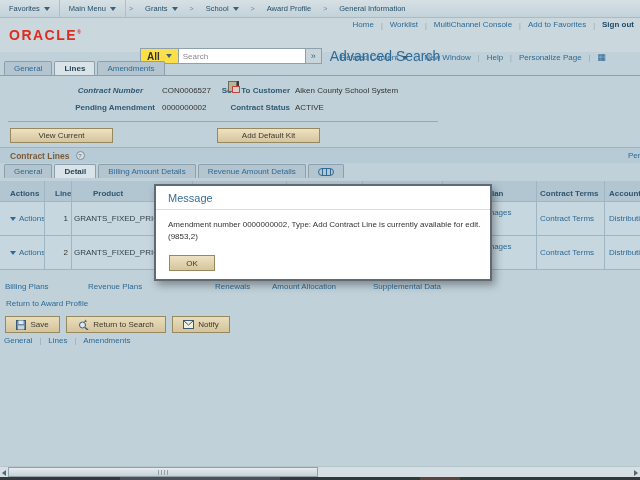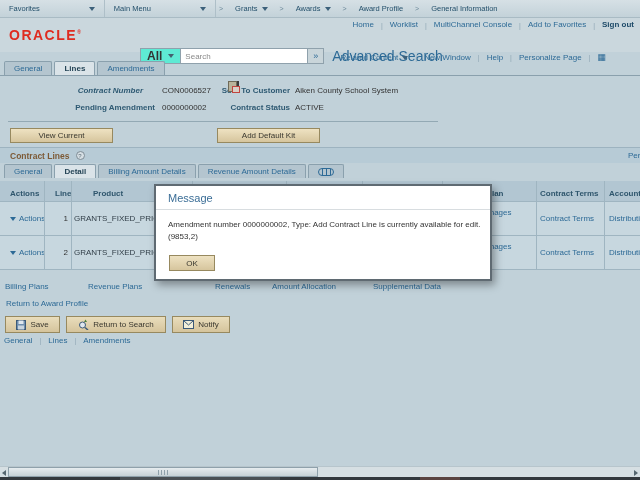--- a/index.html
+++ b/index.html
@@ -5,39 +5,39 @@
   * { margin:0; padding:0; box-sizing:border-box; }
   body { background:#888; font-family:"Liberation Sans", sans-serif; }
   .page { position:relative; width:640px; height:480px; overflow:hidden;
           background:#c1d1d9; font-family:"Liberation Sans", sans-serif; }
 
   
   .topbar { position:absolute; top:0; left:0; width:640px; height:18px;
             background:linear-gradient(#d6e0e5,#c3d2d9); border-bottom:1px solid #a9bbc4;
             display:flex; align-items:center; font-size:7.5px; color:#24506b; }
   .crumb { display:flex; align-items:center; height:100%; padding:0 9px; cursor:pointer; }
-  .crumb.menu { border-right:1px solid #aebfc8;gap:45px; }
+  .crumb.menu { border-right:1px solid #aebfc8; }
   .tri-down { width:0; height:0; border-left:3px solid transparent; border-right:3px solid transparent;
               border-top:4px solid #3c607a; margin-left:4px; }
   .chev { color:#6b8798; font-size:7px; padding:0 3px; }
 
   
   .hdr { position:absolute; top:18px; left:0; width:640px; height:34px; background:#cad7dd; }
   .logo { position:absolute; left:9px; top:9px; font-size:14px; font-weight:bold;
           color:#df2b20; letter-spacing:1.5px; }
   .logo sup { font-size:5px; }
   .toplinks { position:absolute; top:2px; right:6px; display:flex; align-items:flex-end;
               font-size:8px; color:#2d6a96; }
   .toplinks a { color:#2d6a96; text-decoration:none; cursor:pointer; }
   .sep { color:#8fa6b4; padding:0 7px; font-size:7px; }
   .sep::before { content:"|"; }
   .signout { font-weight:bold; color:#1d4a68 !important; }
   .searchbar { position:absolute; left:140px; top:30px; height:16px; display:flex; align-items:stretch; }
-  .scope { display:flex; align-items:center; background:#5eead4; border:1px solid #8fa1ac;
-           border-right:none; padding:0 6px; font-size:12px; font-weight:bold; color:#333; cursor:pointer; }
+  .scope { display:flex; align-items:center; background:#fde047; border:1px solid #8fa1ac;
+           border-right:none; padding:0 6px; font-size:10px; font-weight:bold; color:#333; cursor:pointer; }
   .scope .tri-down { border-top-color:#44606f; margin-left:6px; }
   .searchinput { width:128px; border:1px solid #8fa1ac; font-size:8px; padding:0 4px;
                  color:#333; background:#fff; font-family:"Liberation Sans", sans-serif; }
   .searchinput::placeholder { color:#8a8a8a; }
   .gobtn { width:16px; background:#c9d5da; border:1px solid #8fa1ac; border-left:none;
            color:#2d6a96; font-size:9px; display:flex; align-items:center; justify-content:center; cursor:pointer; }
   .advsearch { font-size:14px; color:#2d6a96; text-decoration:none; display:flex;
                align-items:center; margin-left:8px; cursor:pointer; }
 
   
@@ -166,21 +166,21 @@
       <span>Main Menu</span>
       <span class="tri-down"></span>
     </div>
     <span class="chev">&gt;</span>
     <div class="crumb">
       <span>Grants</span>
       <span class="tri-down"></span>
     </div>
     <span class="chev">&gt;</span>
     <div class="crumb">
-      <span>Awards</span>
+      <span>School</span>
       <span class="tri-down"></span>
     </div>
     <span class="chev">&gt;</span>
     <div class="crumb">
       <span>Award Profile</span>
     </div>
     <span class="chev">&gt;</span>
     <div class="crumb">
       <span>General Information</span>
     </div>

